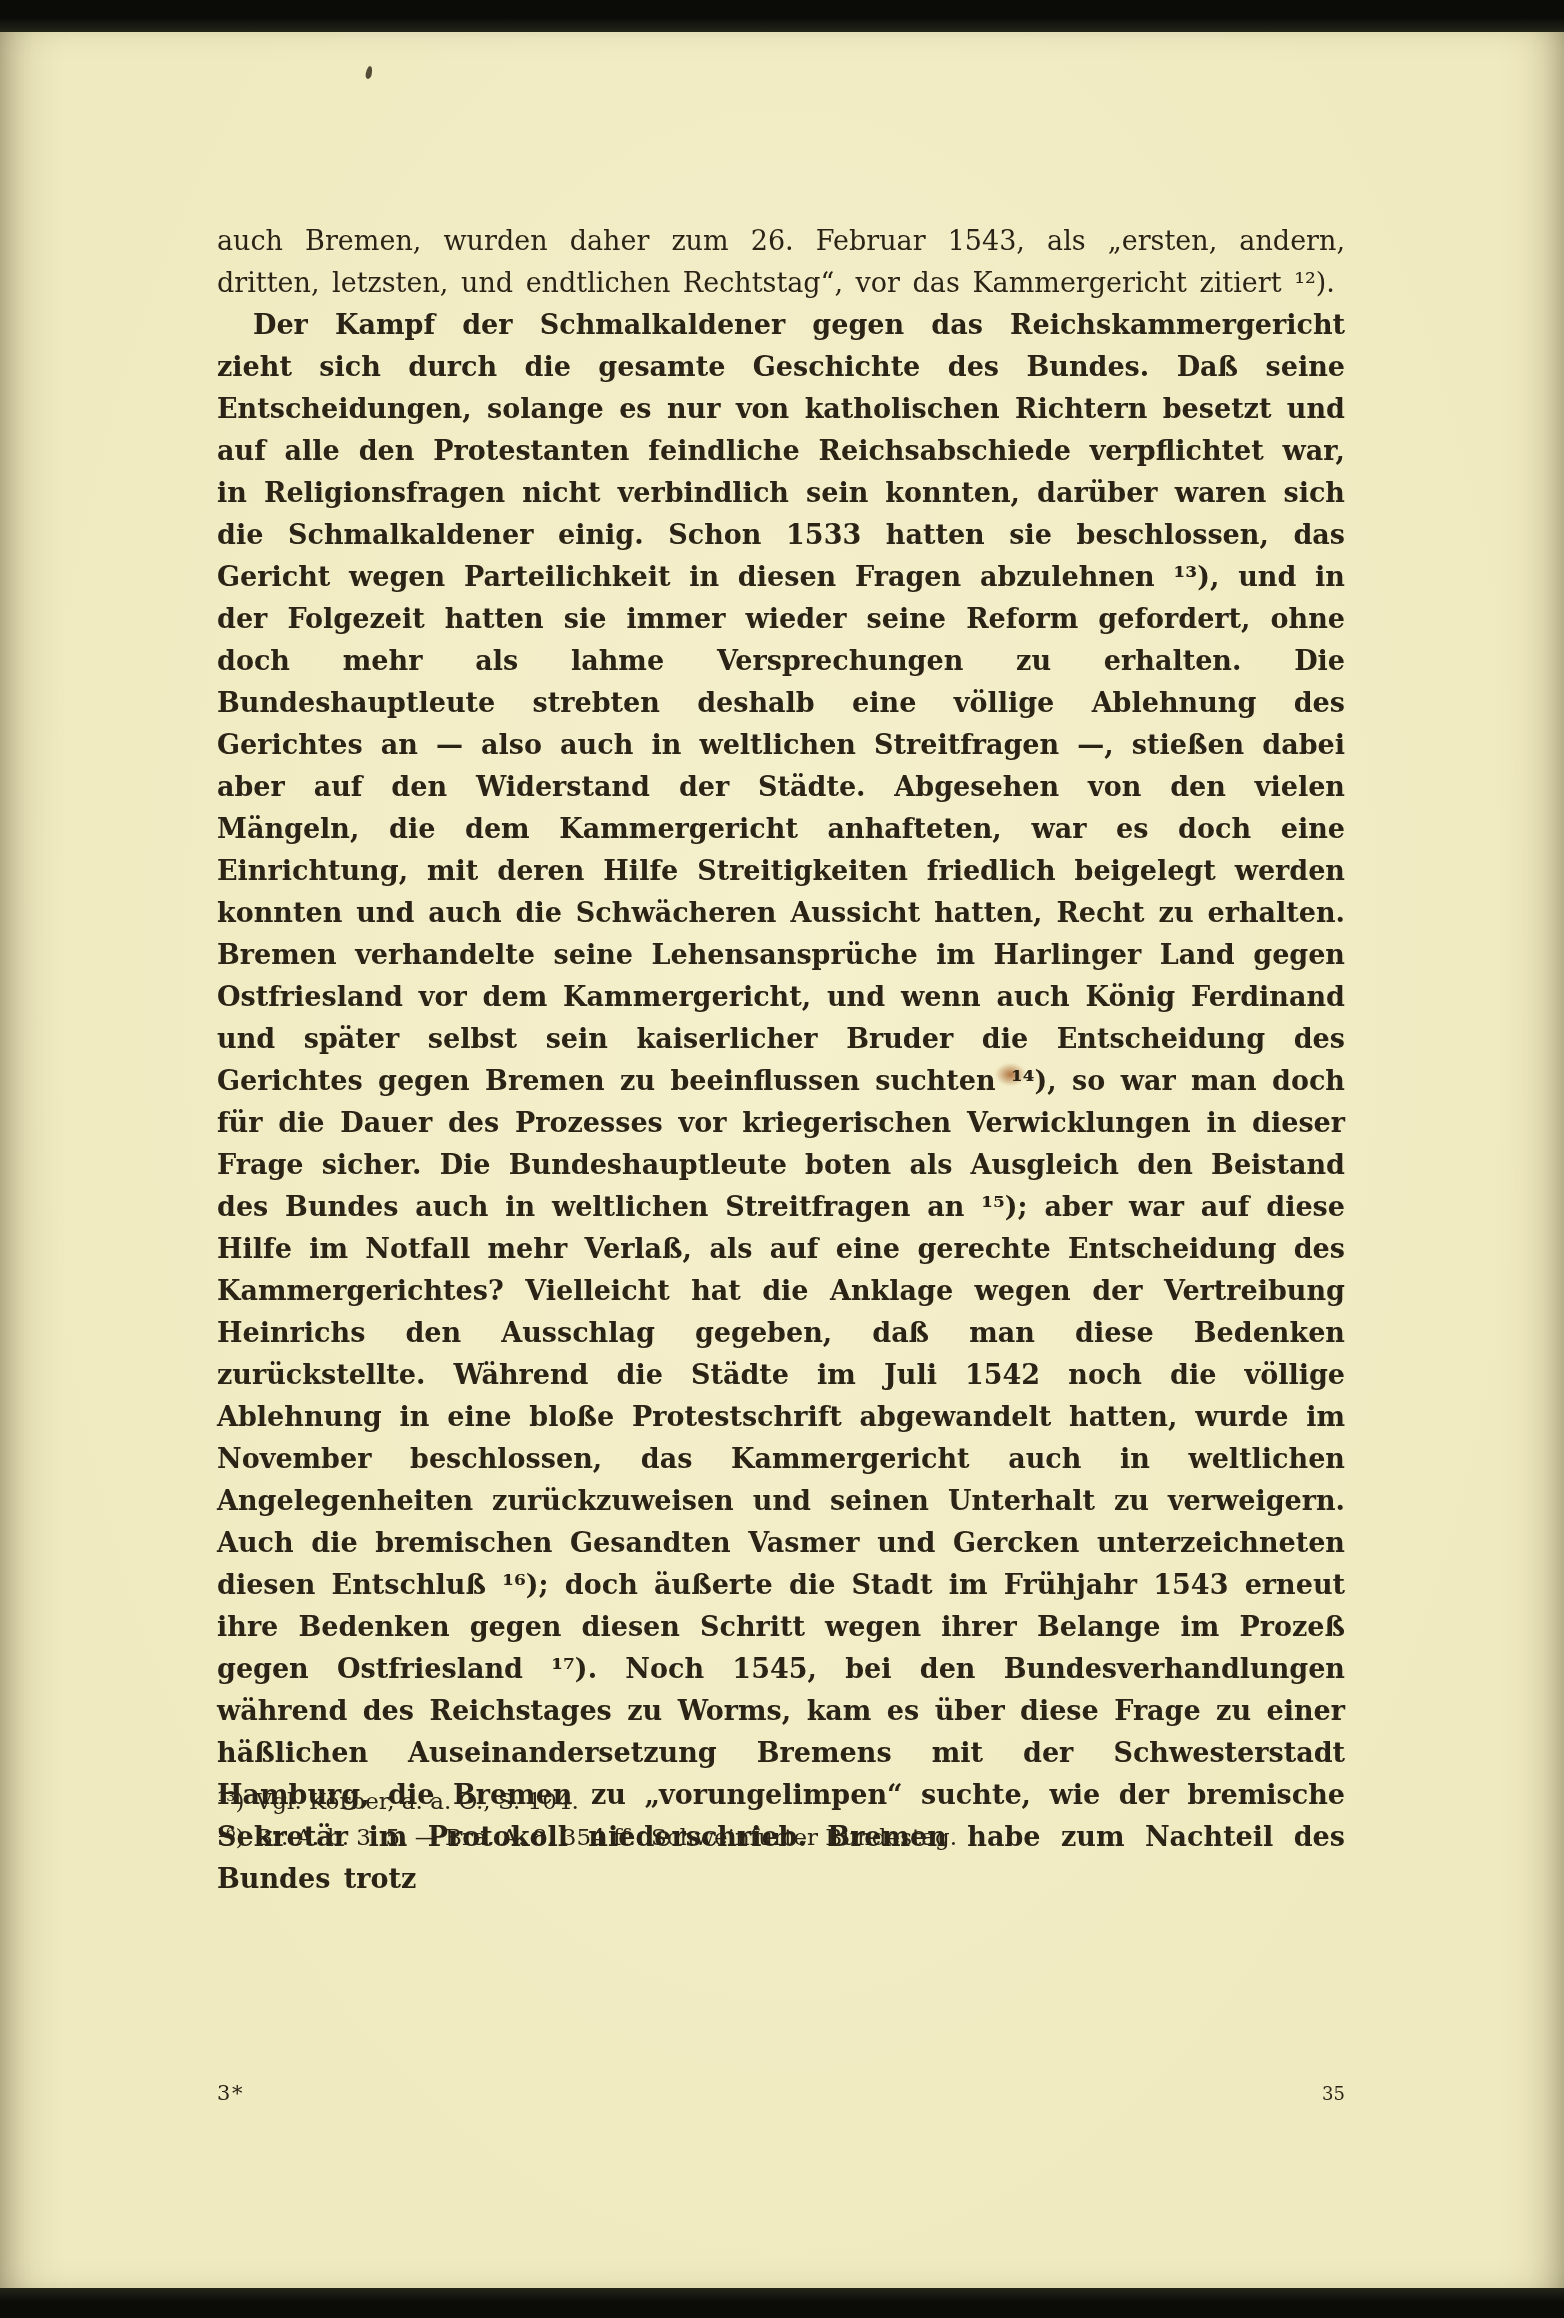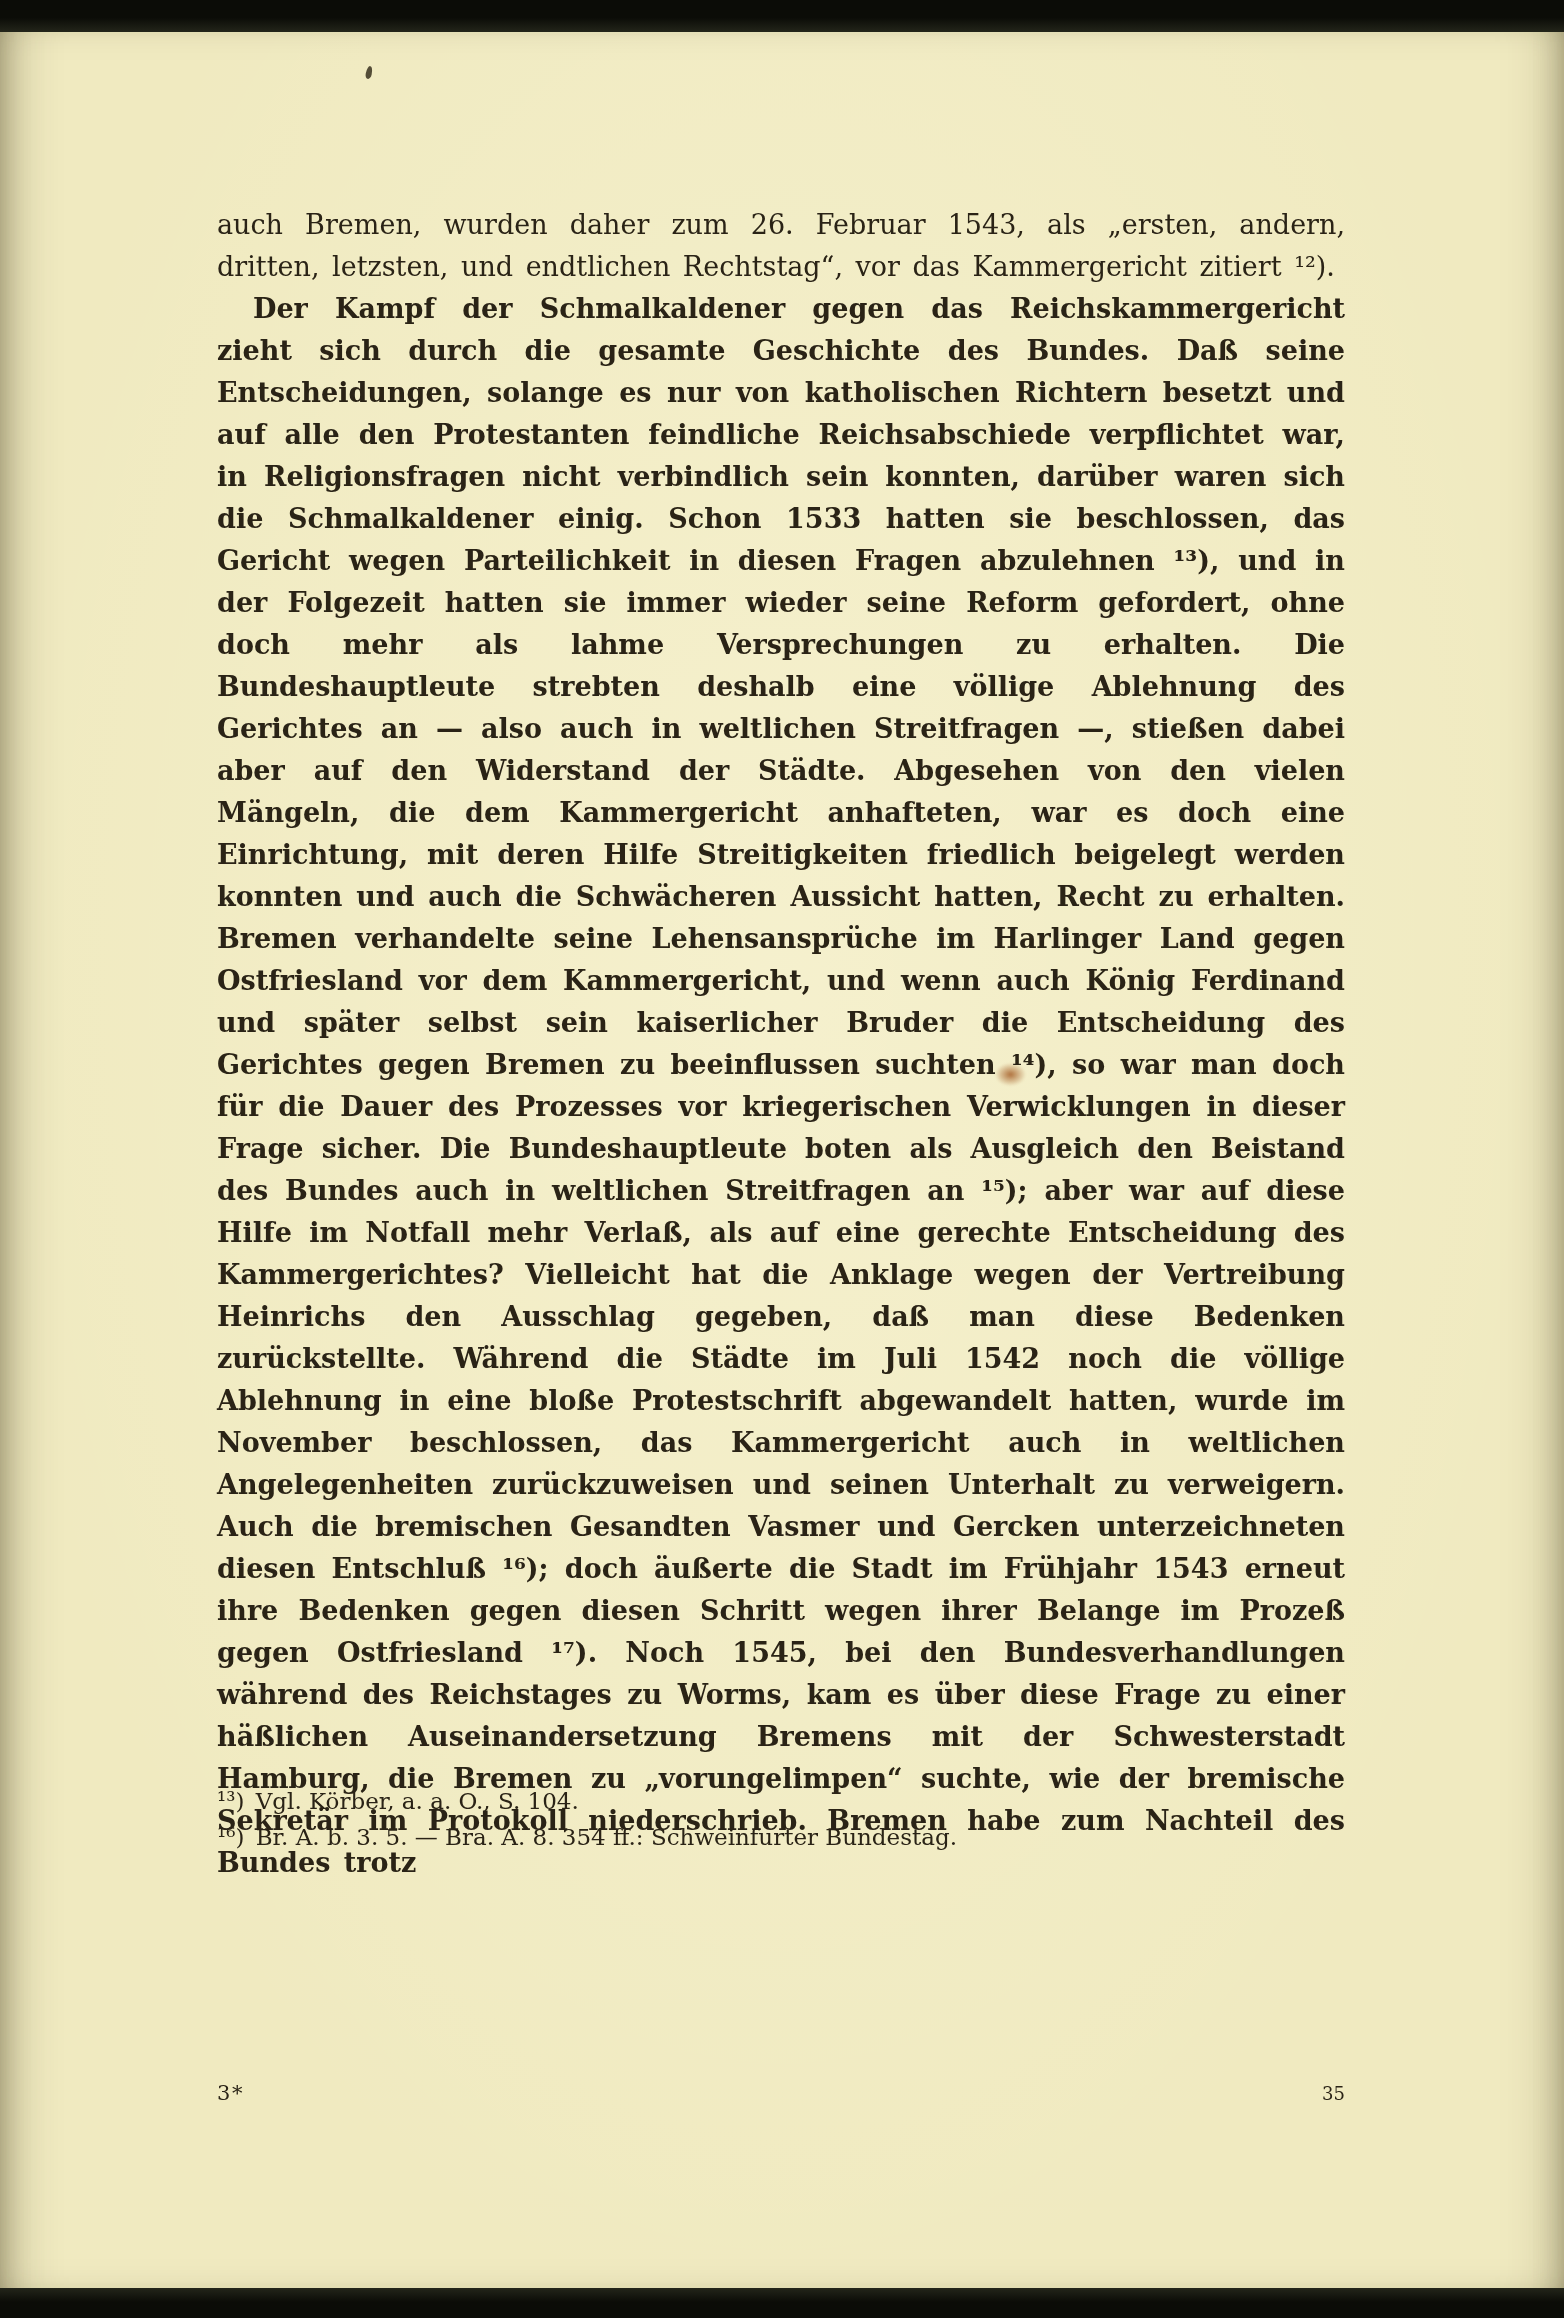--- a/index.html
+++ b/index.html
@@ -21,21 +21,21 @@
       inset -27.6px 0 57px -27.6px rgba(62,52,20,0.40),
       inset 0 29px 49px -27.6px rgba(45,40,16,0.55),
       inset 0 -29px 49px -27.6px rgba(45,40,16,0.55);
   }
   .band { position: absolute; left: 0; width: 100%; }
   .band-top { top: 0; height: 32px; background: linear-gradient(180deg, #0b0c07 55%, #23251a); }
   .band-bottom { bottom: 0; height: 31px; background: linear-gradient(0deg, #0b0c07 55%, #23251a); }
 
   .body-text {
     position: absolute;
-    left: 217px; top: 204px; width: 1128px;
+    left: 217px; top: 220px; width: 1128px;
     font-size: 27px;
     line-height: 42px;
     text-align: justify;
     word-spacing: 4px;
     hyphens: auto;
   }
   .para.indent { text-indent: 36px; font-weight: bold; }
 
   .footnotes {
     position: absolute;

